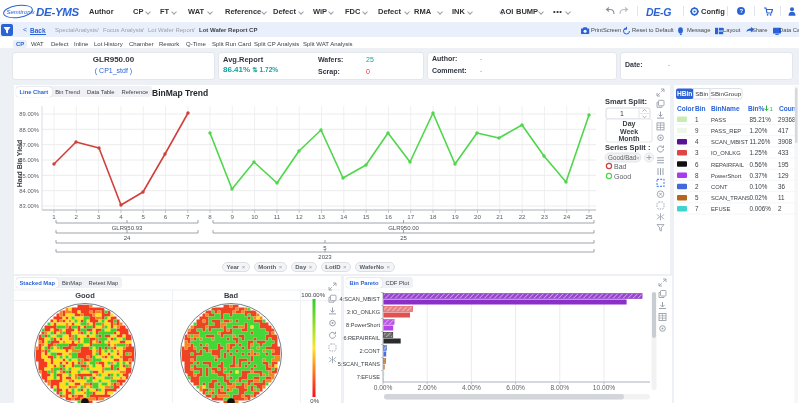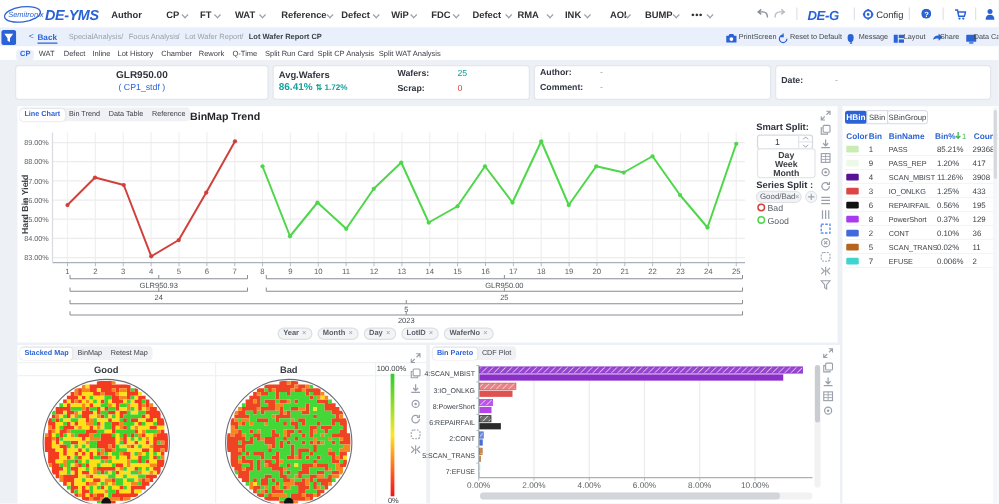--- a/index.html
+++ b/index.html
@@ -45,21 +45,21 @@
 <span class="mi" style="left:313px">WiP</span>
     <i class="chev" style="left:329px"></i>
 <span class="mi" style="left:345px">FDC</span>
     <i class="chev" style="left:363px"></i>
 <span class="mi" style="left:378px">Defect</span>
     <i class="chev" style="left:405px"></i>
 <span class="mi" style="left:414px">RMA</span>
     <i class="chev" style="left:438px"></i>
 <span class="mi" style="left:452px">INK</span>
     <i class="chev" style="left:468px"></i>
-<span class="mi" style="left:488px">AOI</span>
+<span class="mi" style="left:500px">AOI</span>
     <i class="chev" style="left:500px"></i>
 <span class="mi" style="left:516px">BUMP</span>
     <i class="chev" style="left:539px"></i>
 <span class="mi" style="left:553px;letter-spacing:0.5px">•••</span>
     <i class="chev" style="left:566px"></i>
 <svg class="ab" style="left:603px;top:6px" width="28" height="11" viewBox="0 0 28 11">
  <path d="M11 8 Q11 3.5 7 3.5 L4 3.5 M6 1.5 L3.5 3.5 L6 5.5" fill="none" stroke="#8a8f99" stroke-width="1.1"></path>
  <path d="M17 8 Q17 3.5 21 3.5 L24 3.5 M22 1.5 L24.5 3.5 L22 5.5" fill="none" stroke="#b9bdc4" stroke-width="1.1"></path>
 </svg>
 <i class="sep" style="left:637px"></i>
@@ -70,21 +70,21 @@
 <svg class="ab" style="left:690px;top:7px" width="9" height="9" viewBox="0 0 9 9">
       <circle cx="4.5" cy="4.5" r="3.2" fill="none" stroke="#2b63d6" stroke-width="1.5"></circle>
       <circle cx="4.5" cy="4.5" r="1.1" fill="#2b63d6"></circle>
       <g stroke="#2b63d6" stroke-width="1.3">
         <line x1="4.5" y1="0.2" x2="4.5" y2="1.6"></line>
         <line x1="4.5" y1="7.4" x2="4.5" y2="8.8"></line>
         <line x1="0.2" y1="4.5" x2="1.6" y2="4.5"></line>
         <line x1="7.4" y1="4.5" x2="8.8" y2="4.5"></line>
       </g>
     </svg>
-<span class="mi" style="left:701px;font-weight:normal;font-size:7.5px">Config</span>
+<span class="mi" style="left:701px;font-weight:bold;font-size:7.5px">Config</span>
 <i class="sep" style="left:727px"></i>
 <svg class="ab" style="left:737px;top:7px" width="8" height="8" viewBox="0 0 8 8">
       <circle cx="4" cy="4" r="4" fill="#2b63d6"></circle>
       <text x="2.4" y="6.3" font-size="6" fill="#fff" font-weight="bold">?</text>
     </svg>
 <i class="sep" style="left:754px"></i>
 <svg class="ab" style="left:763px;top:7px" width="10" height="9" viewBox="0 0 10 9">
       <path d="M1 1h2l1 5h4.5l1-3.5H3.2" fill="none" stroke="#2b63d6" stroke-width="1.2"></path>
       <circle cx="4.6" cy="7.8" r="0.9" fill="#2b63d6"></circle>
       <circle cx="7.6" cy="7.8" r="0.9" fill="#2b63d6"></circle>
@@ -152,21 +152,21 @@
 <span class="t2" style="left:159px">Rework</span>
 <span class="t2" style="left:186px">Q-Time</span>
 <span class="t2" style="left:212px">Split Run Card</span>
 <span class="t2" style="left:254px">Split CP Analysis</span>
 <span class="t2" style="left:303px">Split WAT Analysis</span>
 
 <div class="card" style="left:12px;top:52px;width:203px;height:28px"></div>
 <div class="ab" style="left:12px;top:55px;width:203px;text-align:center;font-size:8px;font-weight:bold;color:#32353c">GLR950.00</div>
 <div class="ab" style="left:12px;top:67px;width:203px;text-align:center;font-size:7px;color:#2b63d6">( CP1_stdf )</div>
 <div class="card" style="left:218px;top:52px;width:206px;height:28px"></div>
-<span class="lbl" style="left:223px;top:55px;font-weight:bold;font-size:7.5px">Avg.Wafers</span>
+<span class="lbl" style="left:223px;top:55px;font-weight:bold;font-size:7.5px">Avg.Report</span>
 <span class="lbl" style="left:223px;top:65px;font-size:8px;font-weight:bold;color:#13a39e">86.41% <i style="font-style:normal;font-size:6.5px">⇅ 1.72%</i></span>
 <span class="lbl" style="left:318px;top:56px;font-weight:bold;font-size:7px">Wafers:</span>
 <span class="lbl" style="left:366px;top:56px;font-size:7px;color:#13a39e">25</span>
 <span class="lbl" style="left:318px;top:68px;font-weight:bold;font-size:7px">Scrap:</span>
 <span class="lbl" style="left:366px;top:68px;font-size:7px;color:#e03b30">0</span>
 <div class="card" style="left:427px;top:52px;width:190px;height:28px"></div>
 <span class="lbl" style="left:432px;top:55px;font-weight:bold;font-size:7px">Author:</span>
 <span class="lbl" style="left:480px;top:55px;color:#9b9fa8;font-size:7px">-</span>
 <span class="lbl" style="left:432px;top:67px;font-weight:bold;font-size:7px">Comment:</span>
 <span class="lbl" style="left:480px;top:67px;color:#9b9fa8;font-size:7px">-</span>

